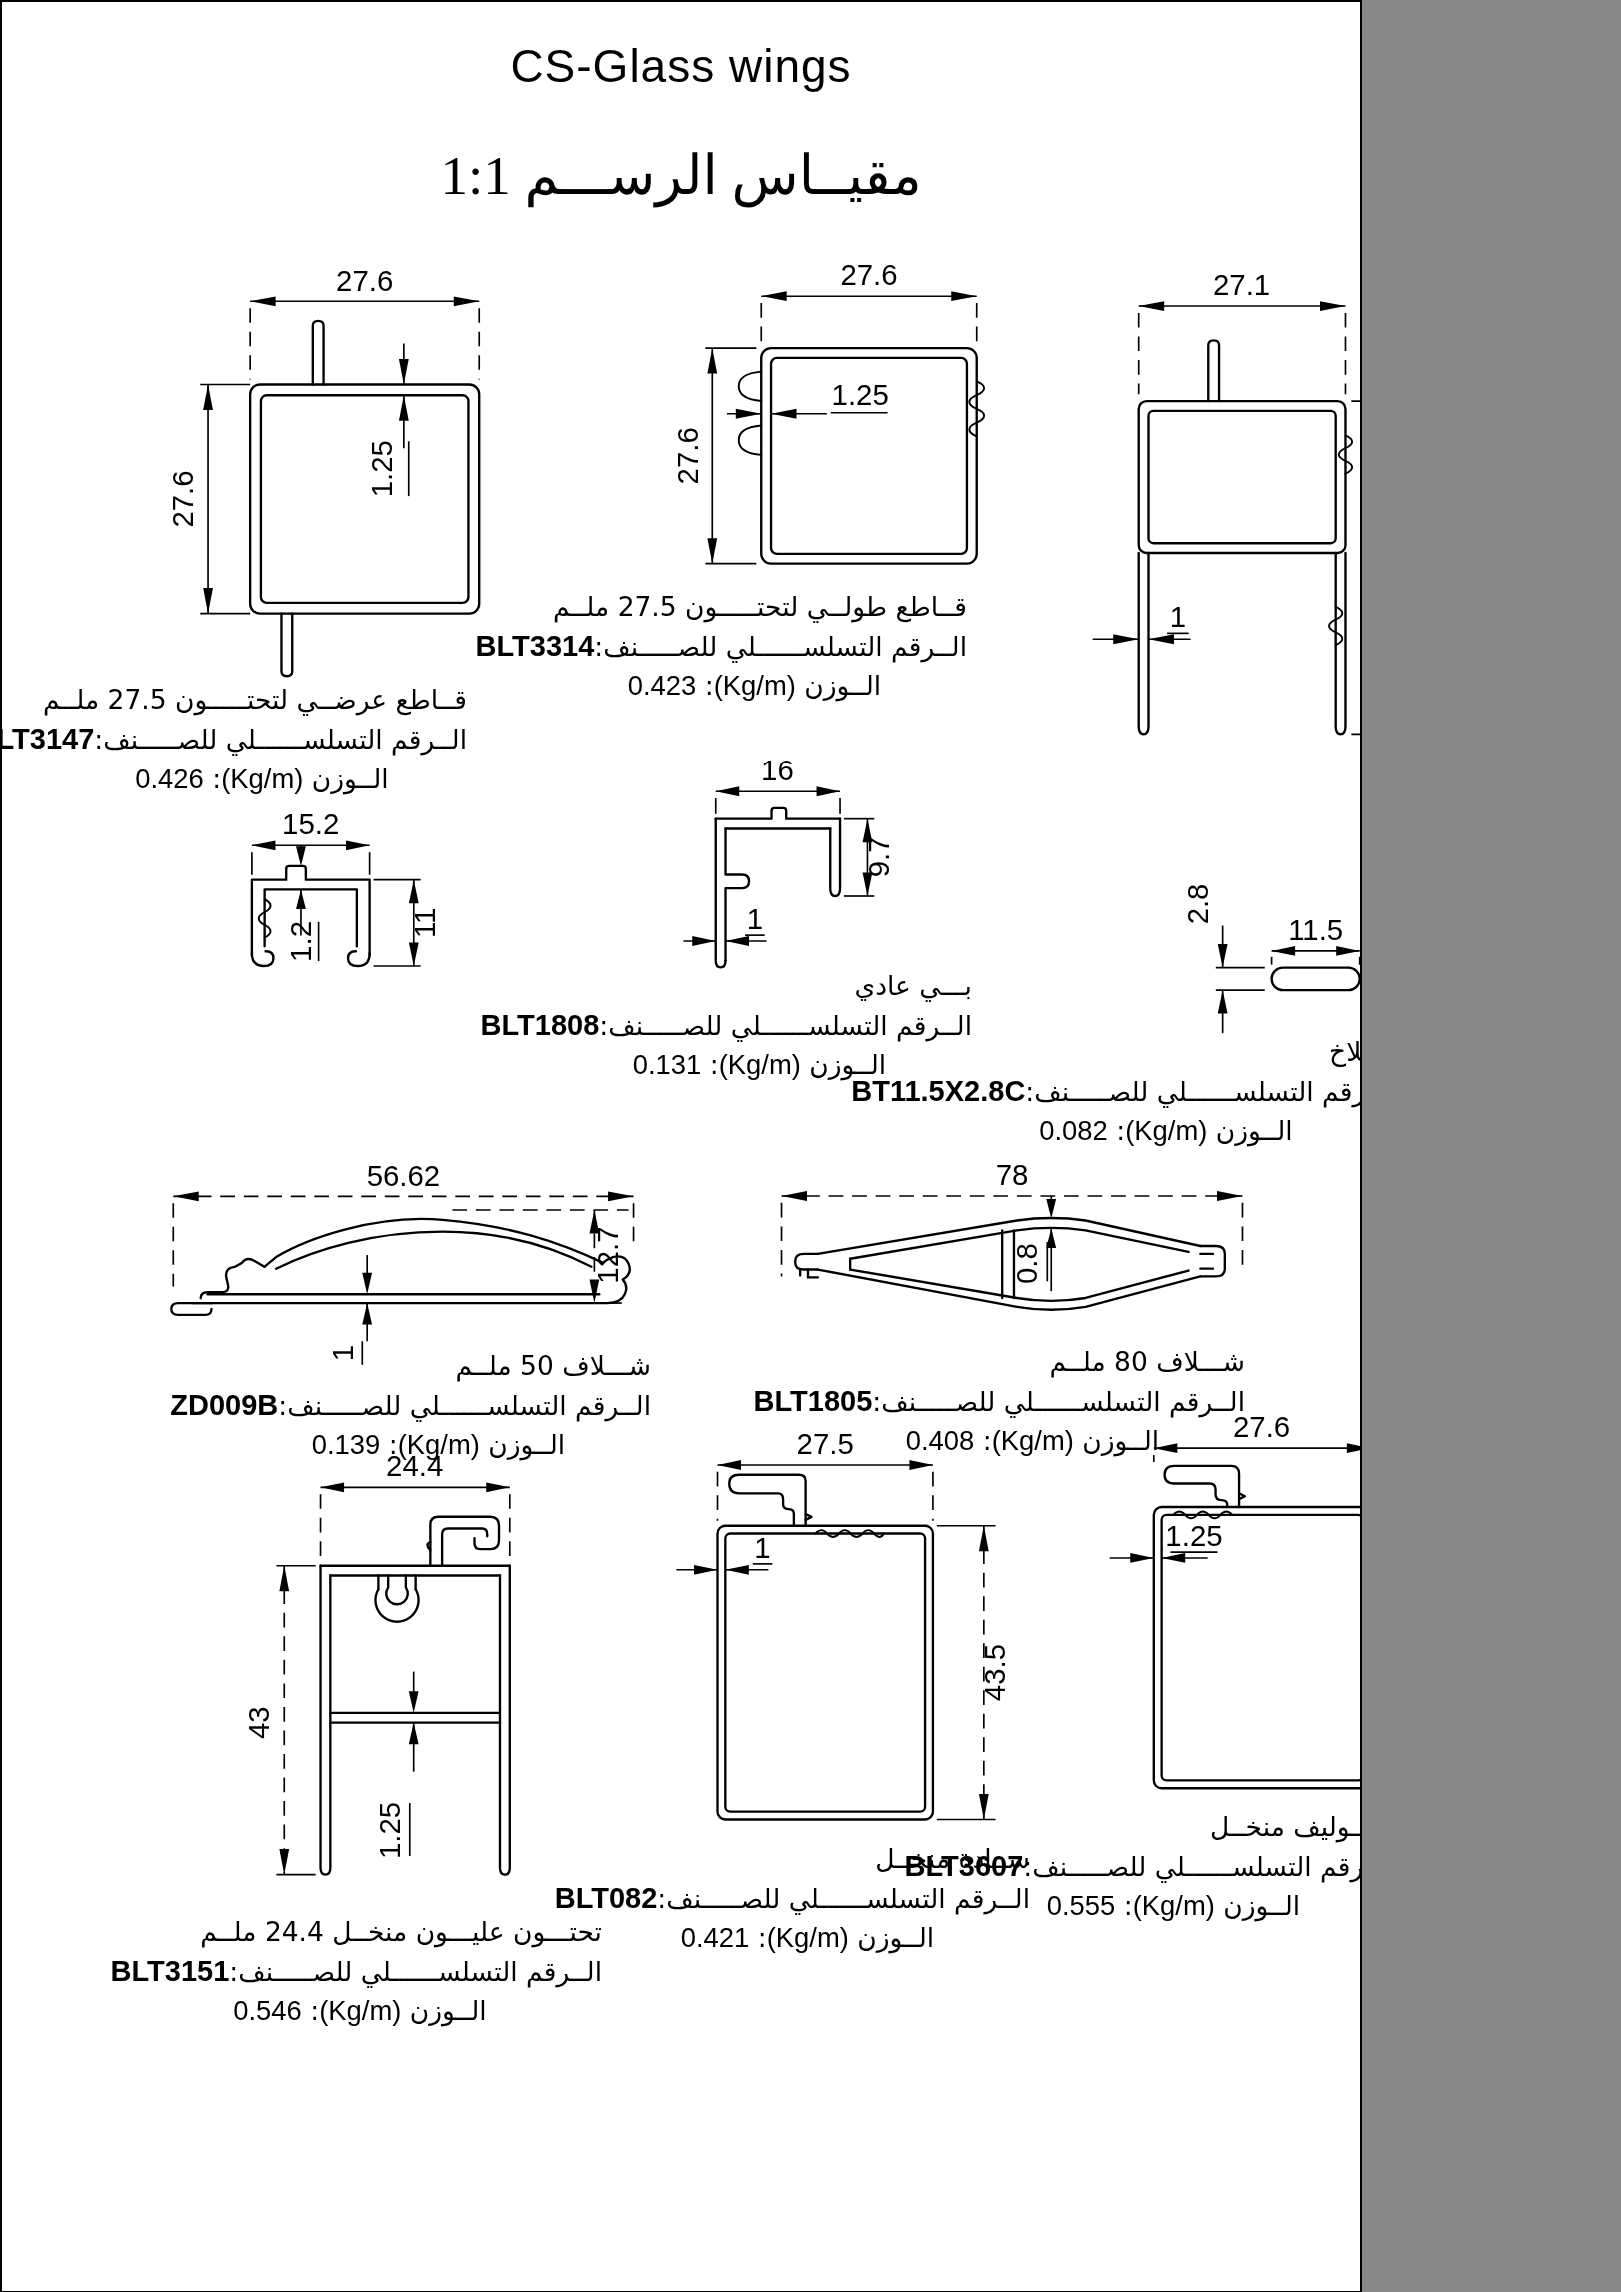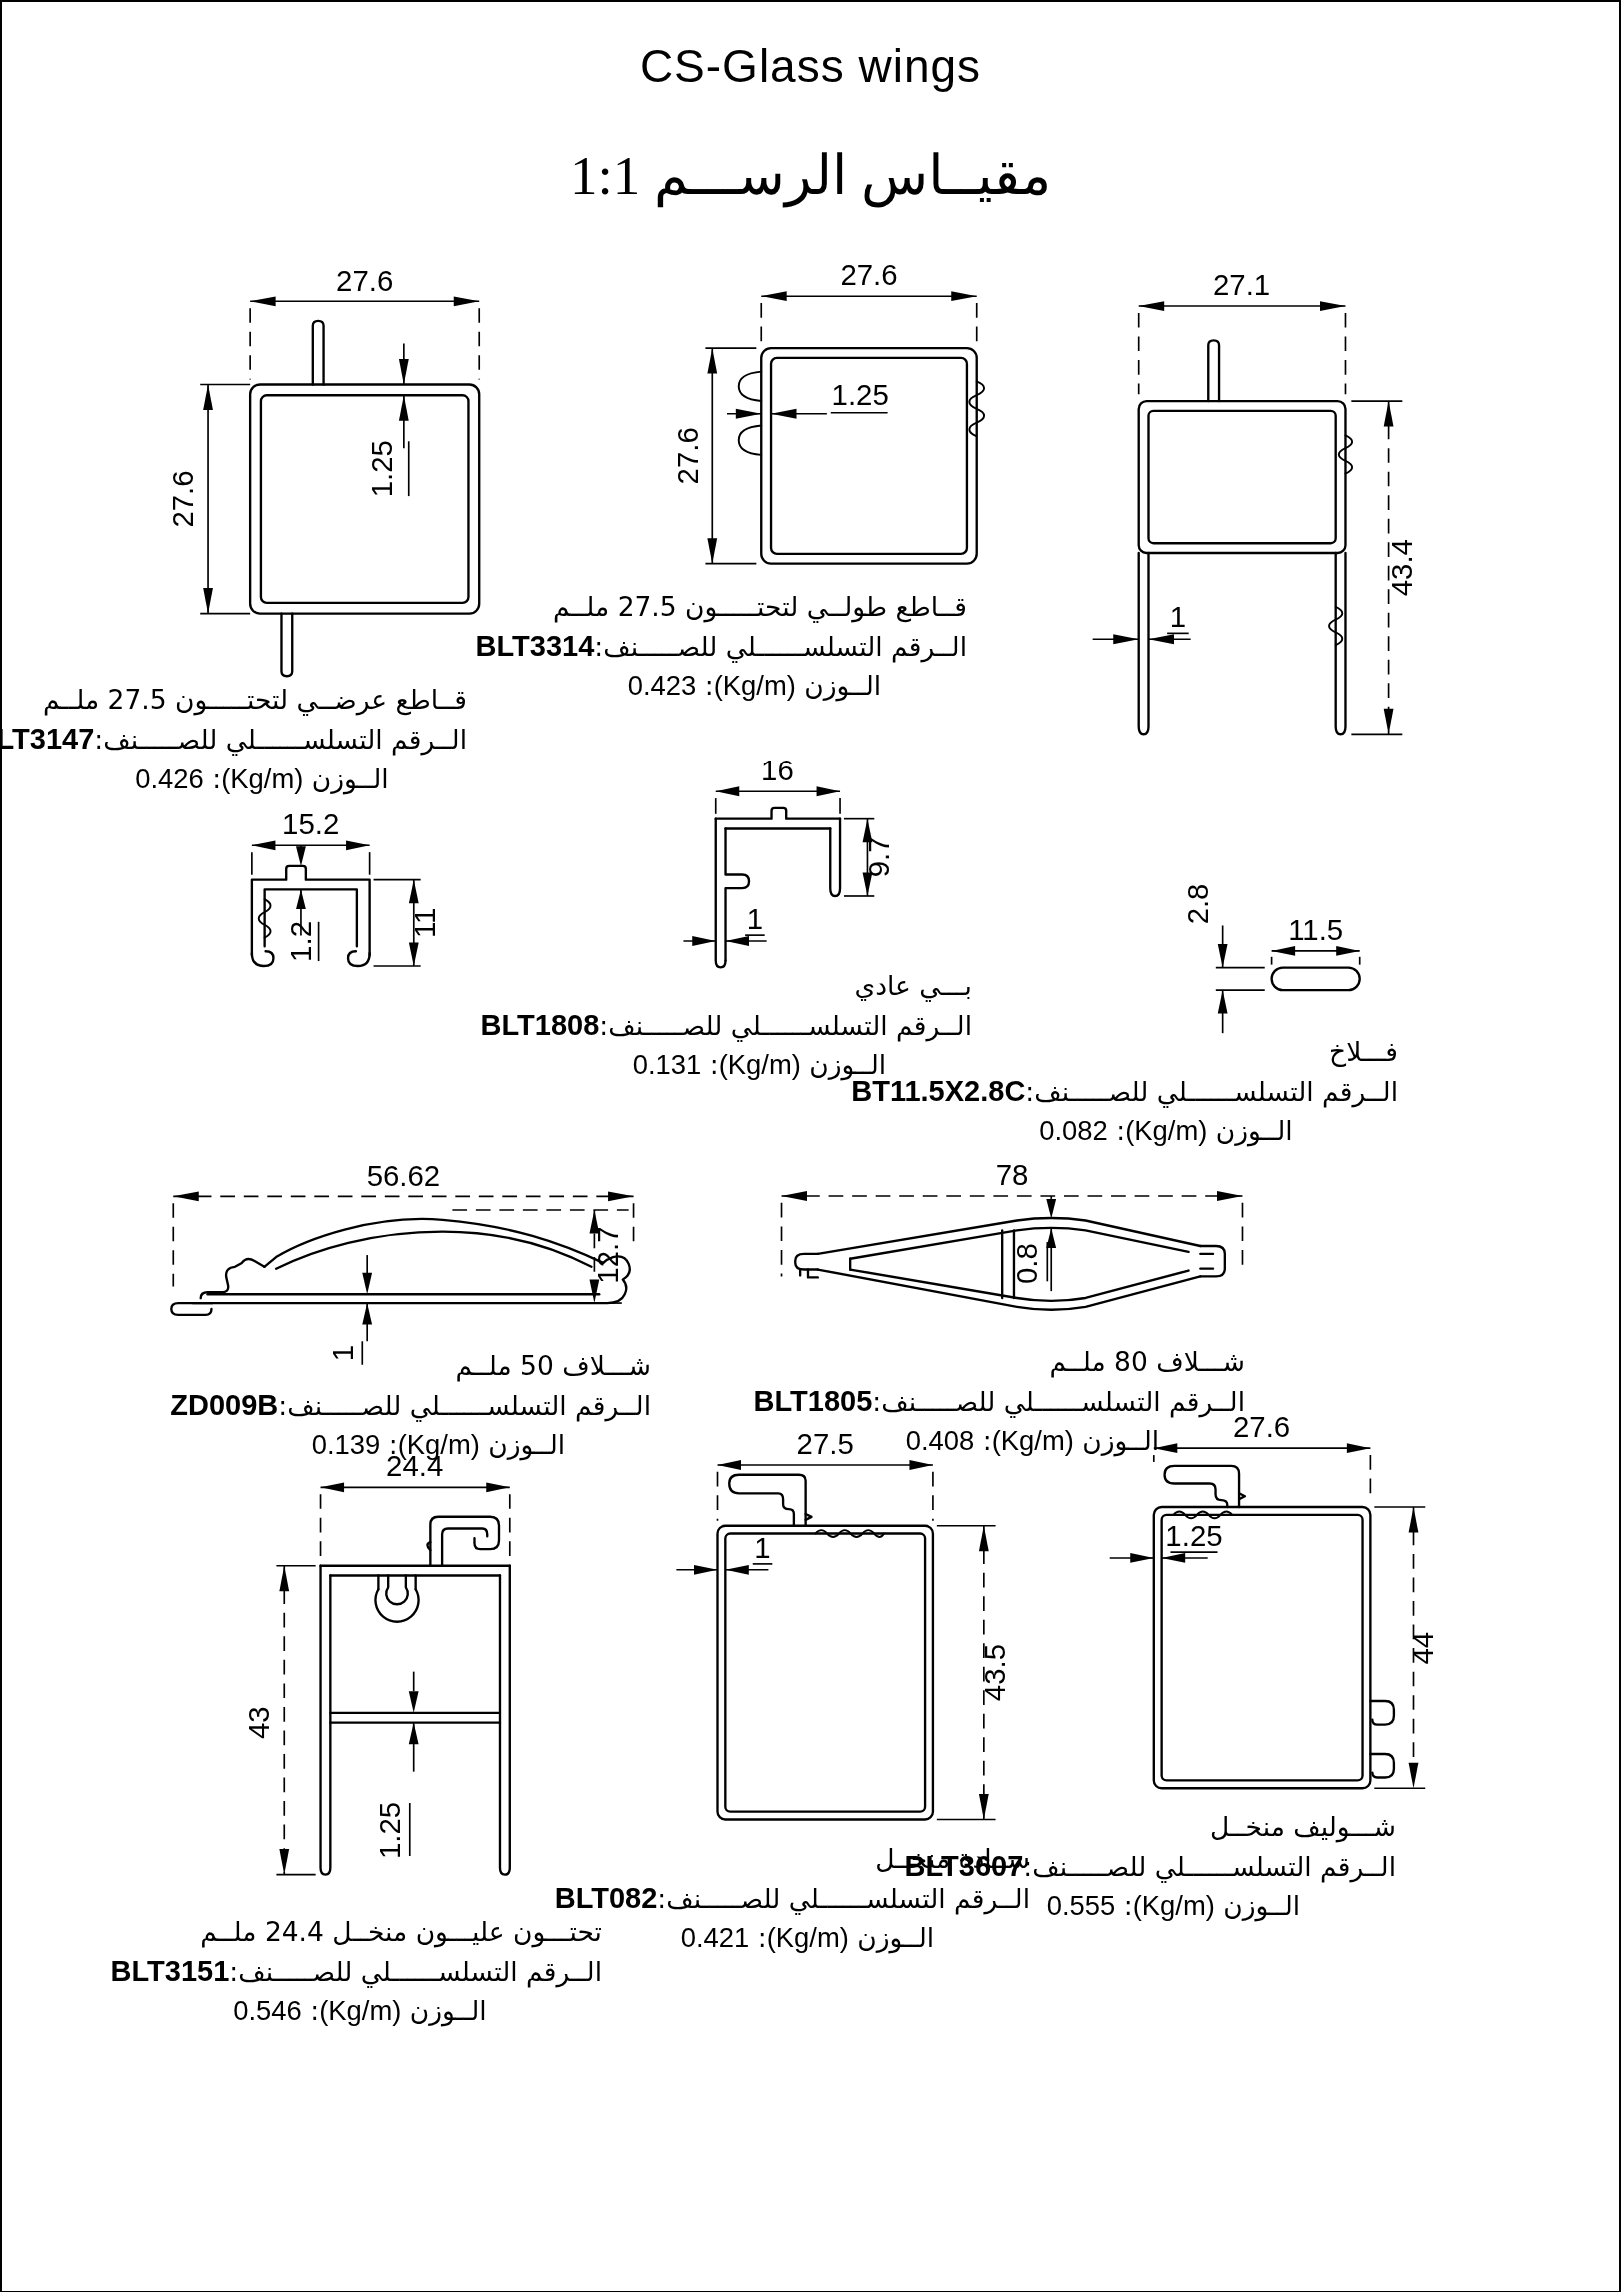--- a/index.html
+++ b/index.html
@@ -1,16 +1,16 @@
 <!DOCTYPE html>
 <html><head>
 <meta charset="utf-8">
 <style>
   html,body{margin:0;padding:0;background:#888;}
-  .page{position:relative;width:1621px;height:2293px;background:#fff;
+  .page{position:relative;width:1362px;height:2293px;background:#fff;
         border:2.9px solid #000;box-sizing:border-box;overflow:hidden;
         font-family:"Liberation Sans",sans-serif;color:#000;}
   .title{position:absolute;top:37px;left:0;width:100%;text-align:center;
          font-size:46px;letter-spacing:1px;}
   .subtitle{position:absolute;top:141px;left:0;width:100%;text-align:center;
          font-size:55px;direction:rtl;font-family:Liberation Serif, serif;}
   .drawing{position:absolute;}
   .plabel{position:absolute;direction:rtl;text-align:right;
           font-family:"DejaVu Sans",sans-serif;font-size:26.5px;line-height:1.42;}
   .pdesc{white-space:nowrap;}

